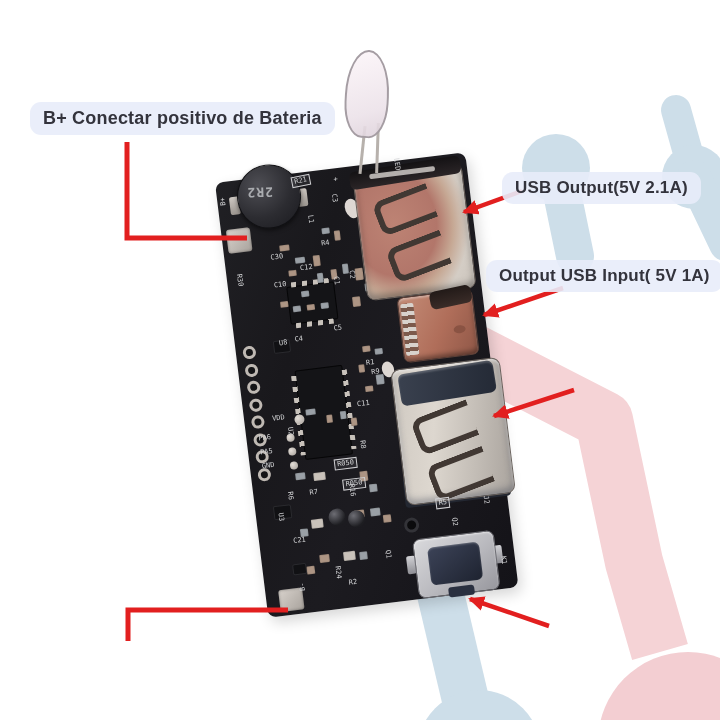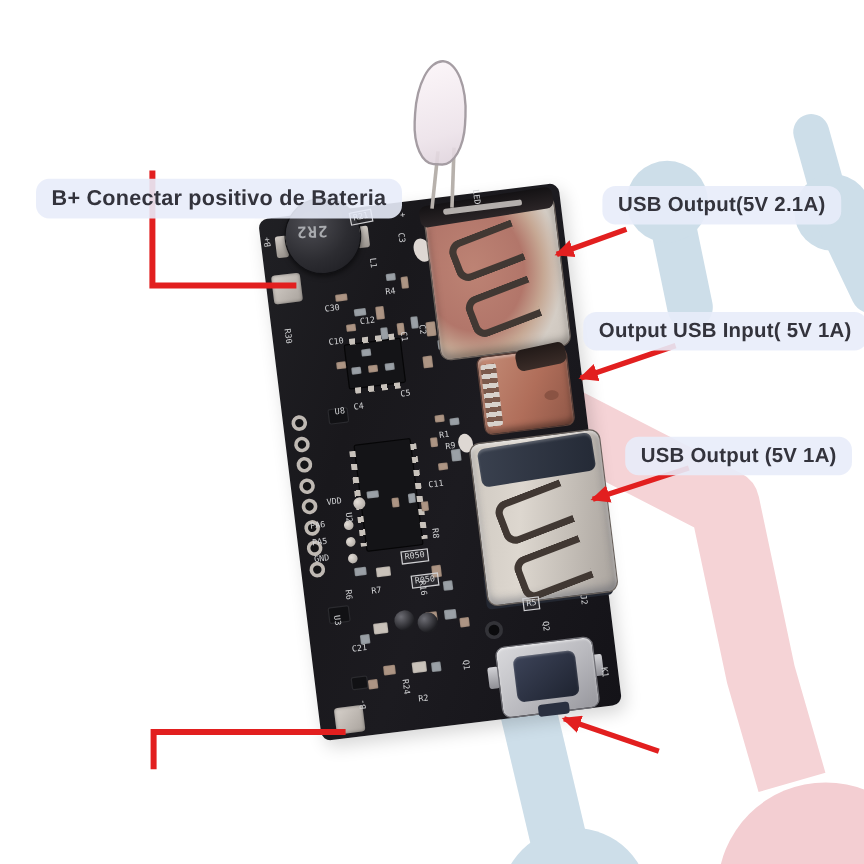--- a/index.html
+++ b/index.html
@@ -257,18 +257,17 @@
     <g stroke="#e21f1f" fill="none">
       <polyline points="127,142 127,238 247,238" stroke-width="5"></polyline>
       <polyline points="128,641 128,610 288,610" stroke-width="5"></polyline>
       <line x1="522" y1="191" x2="464" y2="212" stroke-width="4.5" marker-end="url(#ah)"></line>
       <line x1="563" y1="288" x2="484" y2="315" stroke-width="4.5" marker-end="url(#ah)"></line>
       <line x1="574" y1="390" x2="494" y2="416" stroke-width="4.5" marker-end="url(#ah)"></line>
       <line x1="549" y1="626" x2="470" y2="599" stroke-width="4.5" marker-end="url(#ah)"></line>
     </g>
   </svg>
 
-  <div class="pill" style="left:30px;top:102px;font-size:18px;margin-top:47px;">B+ Conectar positivo de Bateria</div>
-  <div class="pill" style="left:502px;top:155px;">USB Output(5V 2.1A)</div>
+  <div class="pill" style="left:30px;top:102px;font-size:18px;">B+ Conectar positivo de Bateria</div>
+  <div class="pill" style="left:502px;top:172px;">USB Output(5V 2.1A)</div>
   <div class="pill" style="left:486px;top:260px;">Output USB Input( 5V 1A)</div>
-  <div class="pill" style="left:521px;top:364px;">USB Output (5V 1A)</div>
 
 </div>
 
 </body></html>

